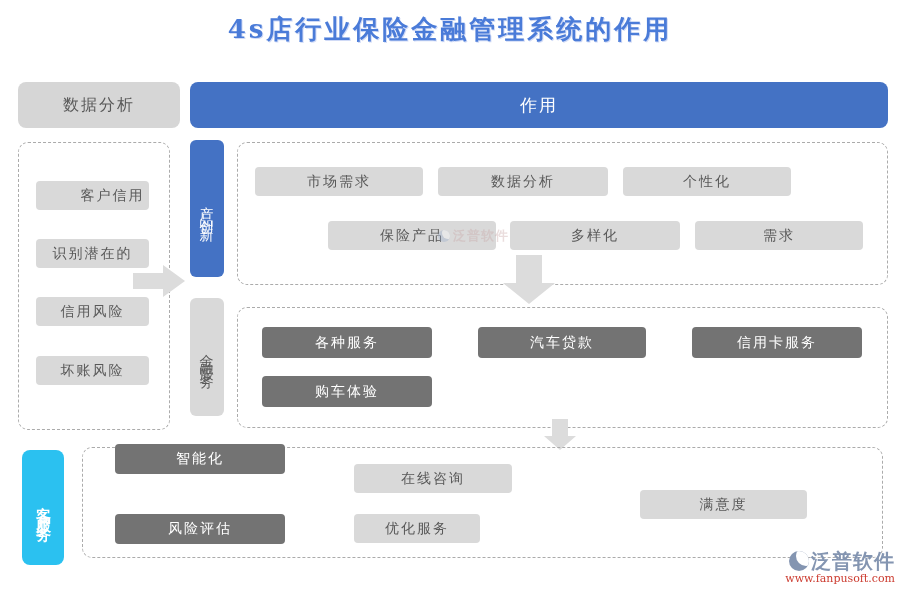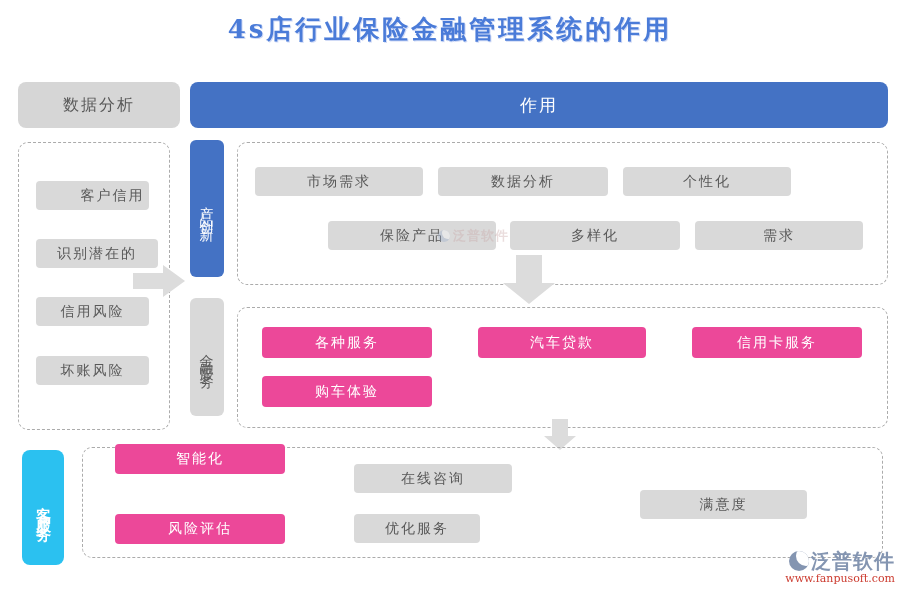--- a/index.html
+++ b/index.html
@@ -15,21 +15,21 @@
   }
   .pill{
     position:absolute;border-radius:8px;display:flex;align-items:center;justify-content:center;
     box-sizing:border-box;
   }
   .box{
     position:absolute;height:29px;border-radius:4px;display:flex;align-items:center;justify-content:center;
     font-size:14px;box-sizing:border-box;letter-spacing:2px;
   }
   .light{background:#D9D9D9;color:#595959;}
-  .dark{background:#ec4899;color:#ffffff;height:31px;}
+  .dark{background:#737373;color:#ffffff;height:31px;}
   .dashed{
     position:absolute;border:1px dashed #ABABAB;border-radius:10px;box-sizing:border-box;background:transparent;
   }
   .vlane{
     position:absolute;border-radius:6px;display:flex;align-items:center;justify-content:center;
     writing-mode:vertical-rl;text-orientation:upright;letter-spacing:7px;
     font-size:14px;box-sizing:border-box;
   }
   
   .ar-body{position:absolute;left:133px;top:273px;width:30px;height:16px;background:#DCDCDC;}
@@ -64,21 +64,21 @@
 
 <div class="canvas">
 
   <div class="title">4s店行业保险金融管理系统的作用</div>
 
   <div class="pill" style="left:18px;top:82px;width:162px;height:46px;background:#D6D6D6;color:#595959;font-size:16px;letter-spacing:2px;">数据分析</div>
   <div class="pill" style="left:190px;top:82px;width:698px;height:46px;background:#4472C4;color:#ffffff;font-size:17px;letter-spacing:2px;">作用</div>
 
   <div class="dashed" style="left:18px;top:142px;width:152px;height:288px;"></div>
   <div class="box light" style="left:36px;top:181px;width:113px;padding-left:40px;">客户信用</div>
-  <div class="box light" style="left:36px;top:239px;width:122px;">识别潜在的</div>
+  <div class="box light" style="left:36px;top:239px;width:113px;">识别潜在的</div>
   <div class="box light" style="left:36px;top:297px;width:113px;">信用风险</div>
   <div class="box light" style="left:36px;top:356px;width:113px;">坏账风险</div>
 
   <div>
     <div class="ar-body"></div>
       <div class="ar-head"></div>
   </div>
 
   <div class="vlane" style="left:190px;top:140px;width:34px;height:137px;background:#4472C4;color:#ffffff;">产品创新</div>
   <div class="vlane" style="left:190px;top:298px;width:34px;height:118px;background:#D9D9D9;color:#595959;">金融服务</div>

